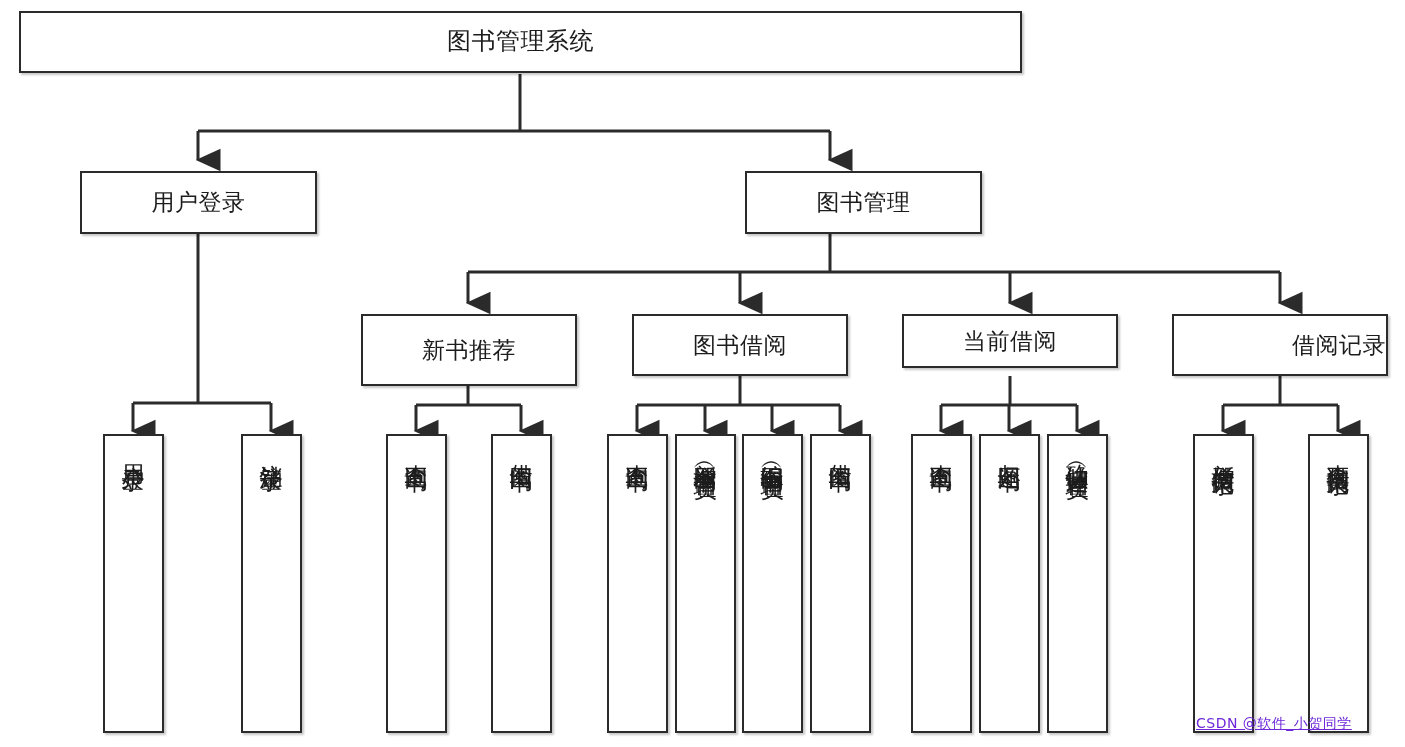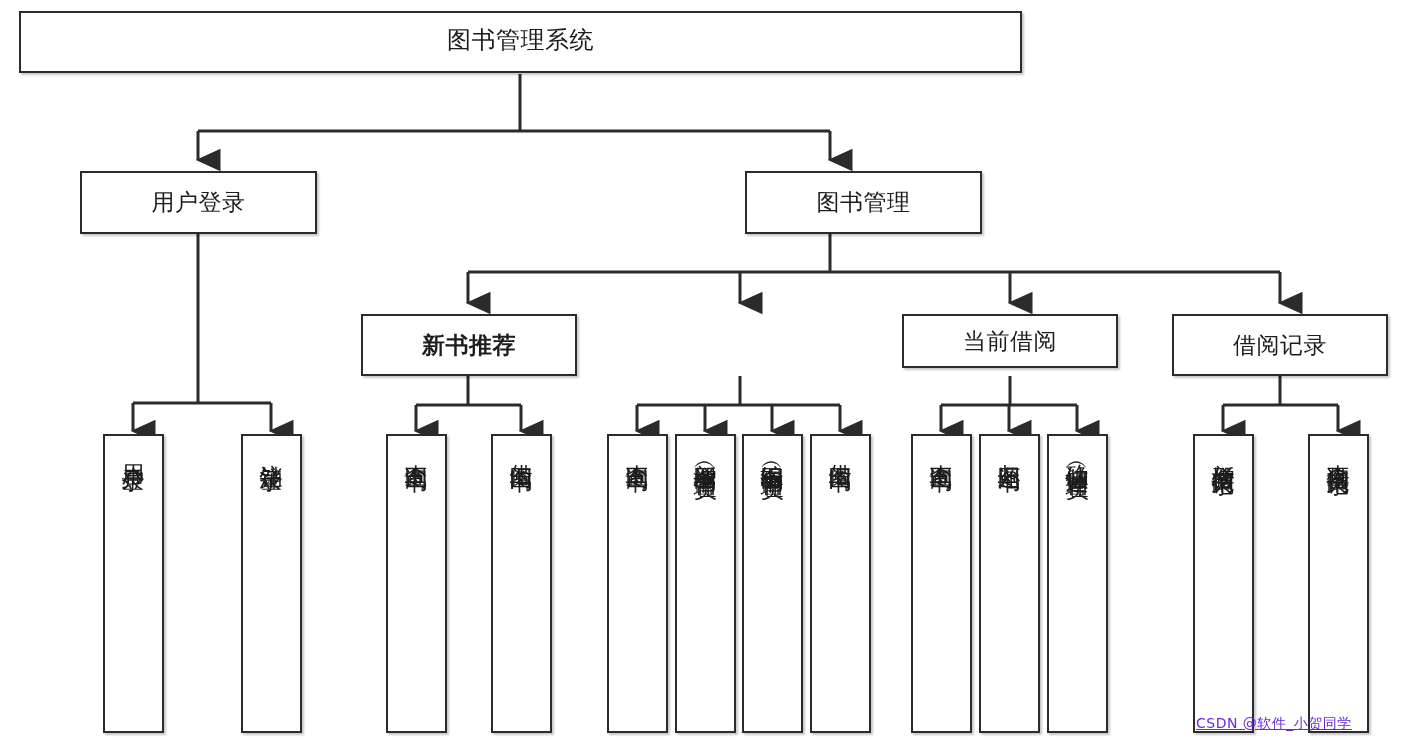--- a/index.html
+++ b/index.html
@@ -41,21 +41,21 @@
     display: block;
     text-align: center;
     line-height: 1.06;
     letter-spacing: 0.5px;
   }
   
   .node.horiz .node-label {
     writing-mode: horizontal-tb;
     font-size: 23px;
   }
-  .node.root .node-label { font-size: 24px; font-family: Liberation Mono, monospace; }
+  .node.root .node-label { font-size: 24px; }
 
   
   .node.vert {
     align-items: flex-start;
     justify-content: center;
     padding-top: 10px;
   }
   .node.vert .node-label {
     writing-mode: vertical-rl;
     text-orientation: upright;
@@ -135,30 +135,33 @@
   </div>
 
   <div class="node horiz" style="left:80px; top:171px; width:237px; height:63px;">
     <span class="node-label">用户登录</span>
   </div>
 
   <div class="node horiz" style="left:745px; top:171px; width:237px; height:63px;">
     <span class="node-label">图书管理</span>
   </div>
 
-  <div class="node horiz" style="left:361px; top:314px; width:216px; height:62px;font-weight:bold;">
+  <div class="node horiz" style="left:361px; top:314px; width:216px; height:72px;">
     <span class="node-label">新书推荐</span>
   </div>
 
+  <div class="node horiz" style="left:632px; top:314px; width:216px; height:62px;">
+    <span class="node-label">图书借阅</span>
+  </div>
 
   <div class="node horiz" style="left:902px; top:314px; width:216px; height:54px;">
     <span class="node-label">当前借阅</span>
   </div>
 
-  <div class="node horiz" style="left:1172px; top:314px; width:216px; height:62px;">
+  <div class="node horiz" style="left:1172px; top:314px; width:216px; height:62px;justify-content:flex-end;">
     <span class="node-label">借阅记录</span>
   </div>
 
   <div class="node vert" style="left:103px; top:434px; width:61px; height:299px;">
     <span class="node-label">用户登录</span>
   </div>
 
   <div class="node vert" style="left:241px; top:434px; width:61px; height:299px;">
     <span class="node-label">注销登录</span>
   </div>

